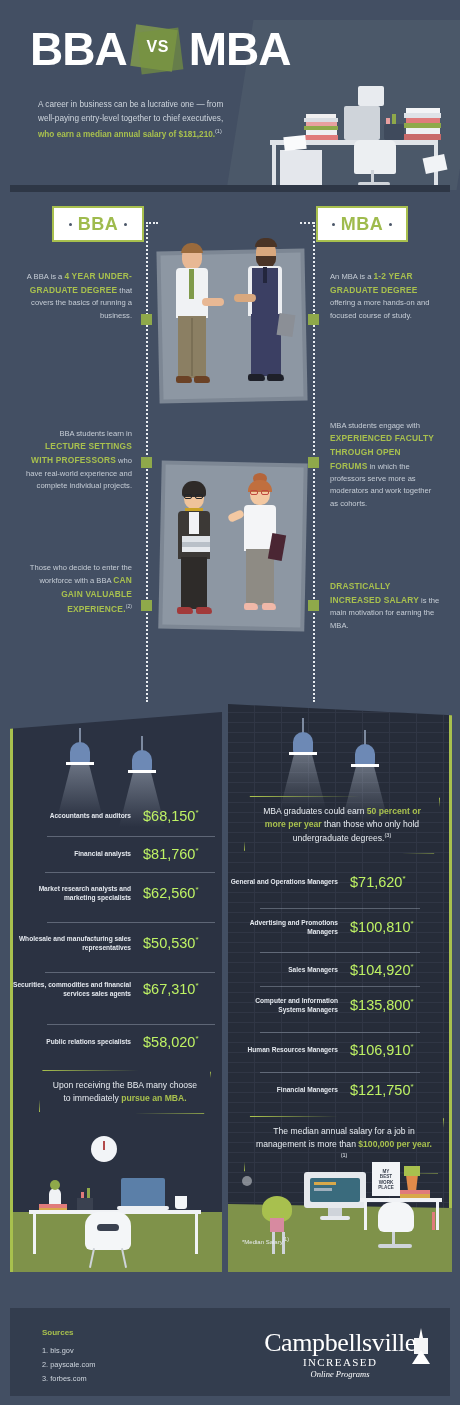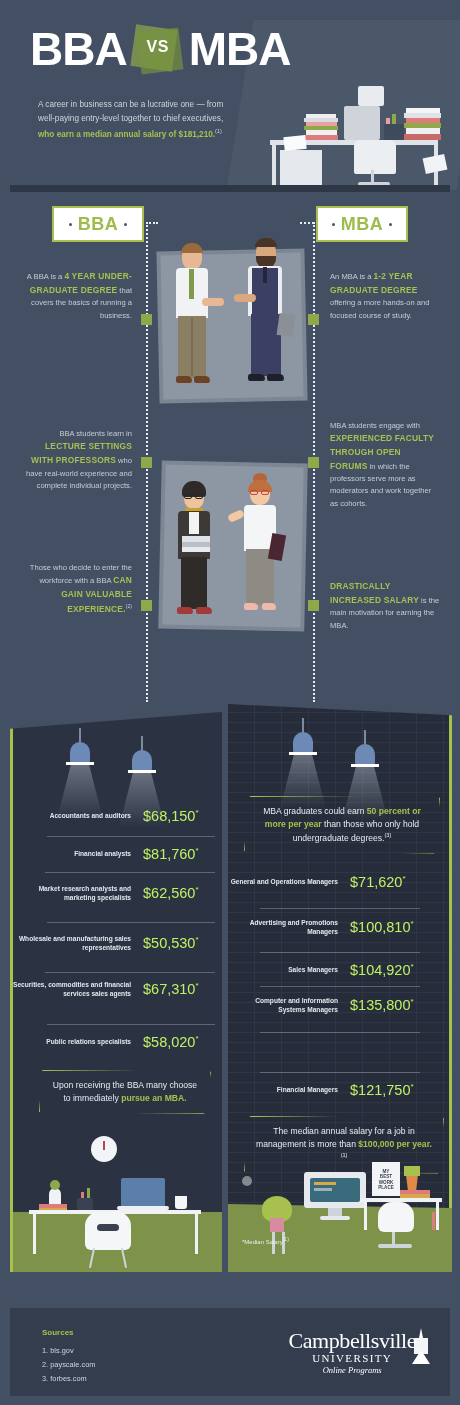--- a/index.html
+++ b/index.html
@@ -112,21 +112,21 @@
   .laptop { position:absolute; background:#5b7fa8; border-radius:2px; }
 
   .note { position: absolute; font-size: 6px; color: #e9edf1; }
 
   
   .footer { position: absolute; left: 10px; top: 1308px; width: 440px; height: 88px;
     background: #333d4e; }
   .src-h { position: absolute; left: 32px; top: 20px; font-size: 8px; font-weight: bold; color: #a8c04e; }
   .src-i { position: absolute; left: 32px; font-size: 7.4px; color: #cfd6de; }
   .logo { position: absolute; right: 34px; top: 22px; text-align: center; color: #fff; }
-  .logo-1 { font-family: "Liberation Serif", serif; font-size: 22px; letter-spacing: -.4px; line-height:1; }
+  .logo-1 { font-family: "Liberation Serif", serif; font-size: 26px; letter-spacing: -.4px; line-height:1; }
   .logo-2 { font-family: "Liberation Serif", serif; font-size: 11px; letter-spacing: 1.4px; line-height:1.2; }
   .logo-3 { font-family: "Liberation Serif", serif; font-style: italic; font-size: 8.5px; line-height:1.3; }
   .spire { position:absolute; right:18px; top:20px; width:22px; height:36px; }
 </style>
 </head>
 <body>
 
 <div class="page">
 
   <div class="header">
@@ -398,20 +398,24 @@
         <div class="sval" style="margin-left:12px"><span>$104,920</span><sup>*</sup></div>
       </div>
       <div class="sline" style="left:32px;top:282px;width:160px"></div>
 
       <div class="srow" style="top:292px">
         <div class="sname" style="width:110px;text-align:right">Computer and Information Systems Managers</div>
         <div class="sval" style="margin-left:12px"><span>$135,800</span><sup>*</sup></div>
       </div>
       <div class="sline" style="left:32px;top:328px;width:160px"></div>
 
+      <div class="srow" style="top:338px">
+        <div class="sname" style="width:110px;text-align:right">Human Resources Managers</div>
+        <div class="sval" style="margin-left:12px"><span>$106,910</span><sup>*</sup></div>
+      </div>
       <div class="sline" style="left:32px;top:368px;width:160px"></div>
 
       <div class="srow" style="top:378px">
         <div class="sname" style="width:110px;text-align:right">Financial Managers</div>
         <div class="sval" style="margin-left:12px"><span>$121,750</span><sup>*</sup></div>
       </div>
 
       <div class="callout" style="left:16px;top:412px;width:200px;
         clip-path:polygon(3% 0,100% 4%,97% 100%,0 96%)">
         <span>The median annual salary for a job in management is more than </span><span class="hl">$100,000 per year.</span><sup>(1)</sup>
@@ -458,21 +462,21 @@
   </div>
 
   <div class="footer">
     <div class="src-h">Sources</div>
     <div class="src-i" style="top:38px">1. bls.gov</div>
     <div class="src-i" style="top:52px">2. payscale.com</div>
     <div class="src-i" style="top:66px">3. forbes.com</div>
 
     <div class="logo">
       <div class="logo-1">Campbellsville</div>
-      <div class="logo-2">UNIVERSITY</div>
+      <div class="logo-2">INCREASED</div>
       <div class="logo-3">Online Programs</div>
     </div>
     <svg class="spire" viewBox="0 0 22 36">
       <polygon points="11,0 13,10 9,10" fill="#ffffff"></polygon>
       <rect x="4" y="10" width="14" height="16" fill="#ffffff" opacity=".95"></rect>
       <polygon points="2,36 11,22 20,36" fill="#ffffff"></polygon>
     </svg>
   </div>
 
 </div>

